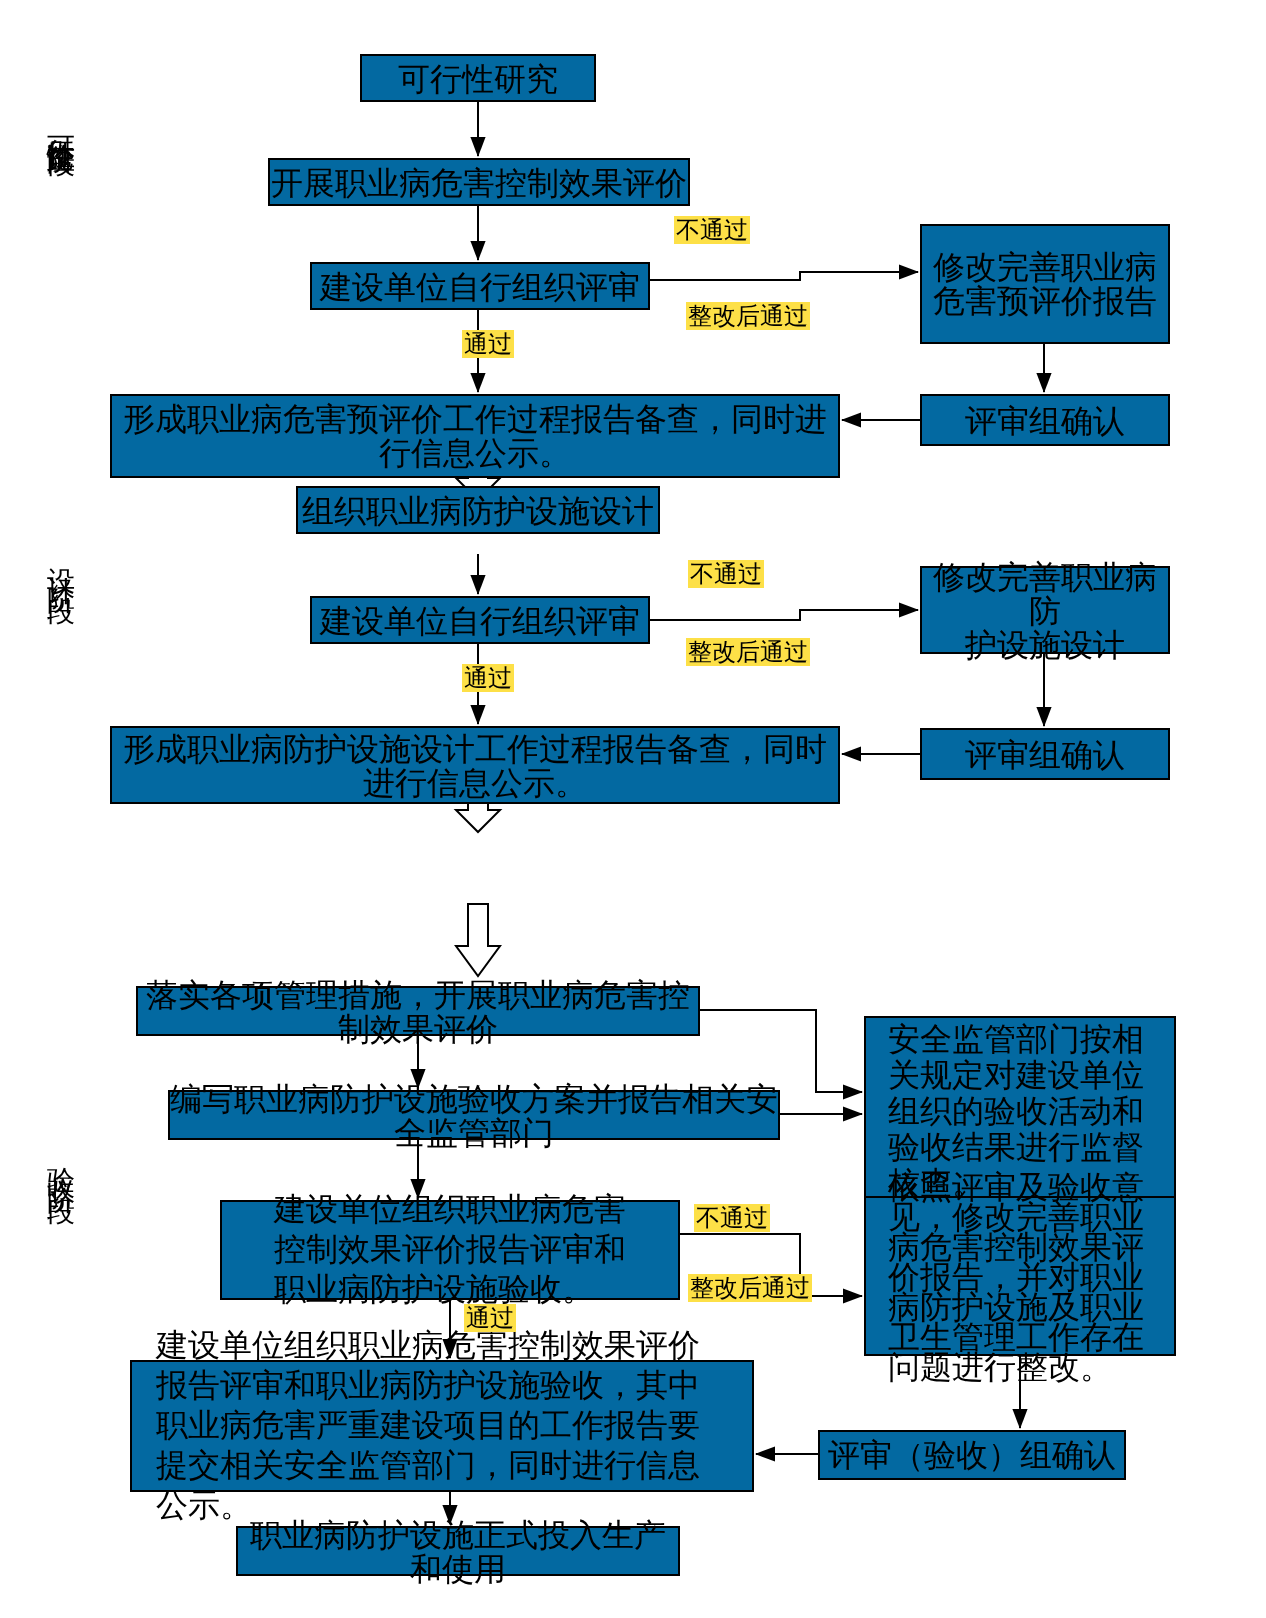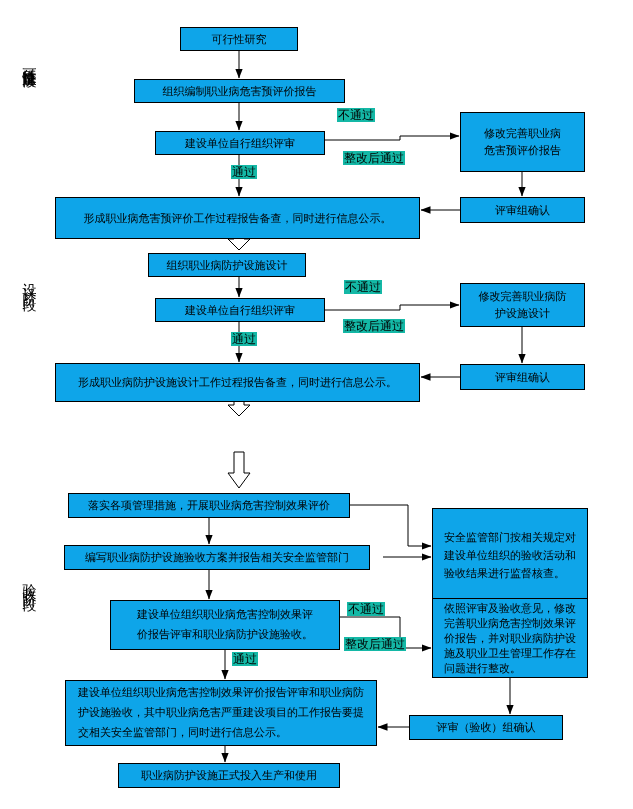--- a/index.html
+++ b/index.html
@@ -1,29 +1,29 @@
 <!DOCTYPE html>
 <html><head>
 <meta charset="utf-8">
 <style>
   * { margin:0; padding:0; box-sizing:border-box; }
   html,body { background:#ffffff; }
   body { font-family:"DejaVu Sans", sans-serif; color:#000; }
   #stage { position:relative; width:633px; height:809px; background:#ffffff; overflow:hidden; }
   #connectors { position:absolute; left:0; top:0; width:633px; height:809px; }
   .box {
-    position:absolute; border:1px solid #000; background:#0ea5e9;
+    position:absolute; border:1px solid #000; background:#0369a1;
     display:flex; align-items:center; justify-content:center;
-    text-align:center; font-size:11px; line-height:17px;
+    text-align:center; font-size:16px; line-height:17px;
   }
   .box.wrap { white-space:pre-line; }
   .box.just { justify-content:flex-start; text-align:left; }
   .elabel {
     position:absolute; font-size:12px; line-height:14px;
-    background:#14b8a6; padding:0 1px; white-space:nowrap;
+    background:#fde047; padding:0 1px; white-space:nowrap;
   }
   .plabel {
     position:absolute; writing-mode:vertical-rl; text-orientation:upright;
     font-size:14px;
   }
 </style>
 </head>
 <body>
 
 <div id="stage">
@@ -61,37 +61,37 @@
       <path d="M234,394 L244,394 L244,405 L250,405 L239,416 L228,405 L234,405 Z"></path>
       <path d="M234,452 L244,452 L244,473 L250,473 L239,488 L228,473 L234,473 Z"></path>
     </g>
   </svg>
 
   <div class="plabel" style="left:21px;top:57px;letter-spacing:1px">可行性论证阶段</div>
   <div class="plabel" style="left:21px;top:272px;letter-spacing:5px">设计阶段</div>
   <div class="plabel" style="left:21px;top:572px;letter-spacing:5px">验收阶段</div>
 
   <div class="box" style="left:180px;top:27px;width:118px;height:24px">可行性研究</div>
-  <div class="box" style="left:134px;top:79px;width:211px;height:24px">组织编制职业病危害预评价报告</div>
+  <div class="box" style="left:134px;top:79px;width:211px;height:24px">开展职业病危害控制效果评价</div>
   <div class="box" style="left:155px;top:131px;width:170px;height:24px">建设单位自行组织评审</div>
   <div class="box wrap" style="left:460px;top:112px;width:125px;height:60px">修改完善职业病
 危害预评价报告</div>
   <div class="box" style="left:55px;top:197px;width:365px;height:42px">形成职业病危害预评价工作过程报告备查，同时进行信息公示。</div>
   <div class="box" style="left:460px;top:197px;width:125px;height:26px">评审组确认</div>
 
-  <div class="box" style="left:148px;top:253px;width:158px;height:24px">组织职业病防护设施设计</div>
+  <div class="box" style="left:148px;top:243px;width:182px;height:24px">组织职业病防护设施设计</div>
   <div class="box" style="left:155px;top:298px;width:170px;height:24px">建设单位自行组织评审</div>
   <div class="box wrap" style="left:460px;top:283px;width:125px;height:44px">修改完善职业病防
 护设施设计</div>
   <div class="box" style="left:55px;top:363px;width:365px;height:39px">形成职业病防护设施设计工作过程报告备查，同时进行信息公示。</div>
   <div class="box" style="left:460px;top:364px;width:125px;height:26px">评审组确认</div>
 
 
   <div class="box" style="left:68px;top:493px;width:282px;height:25px">落实各项管理措施，开展职业病危害控制效果评价</div>
-  <div class="box" style="left:64px;top:545px;width:306px;height:25px">编写职业病防护设施验收方案并报告相关安全监管部门</div>
+  <div class="box" style="left:84px;top:545px;width:306px;height:25px">编写职业病防护设施验收方案并报告相关安全监管部门</div>
   <div class="box just" style="left:432px;top:508px;width:156px;height:96px;padding:0 11px;line-height:18px">安全监管部门按相关规定对建设单位组织的验收活动和验收结果进行监督核查。</div>
   <div class="box just" style="left:110px;top:600px;width:230px;height:50px;padding:0 26px;line-height:20px">建设单位组织职业病危害控制效果评价报告评审和职业病防护设施验收。</div>
   <div class="box just" style="left:432px;top:598px;width:156px;height:80px;padding:0 11px;line-height:15px">依照评审及验收意见，修改完善职业病危害控制效果评价报告，并对职业病防护设施及职业卫生管理工作存在问题进行整改。</div>
   <div class="box just" style="left:65px;top:680px;width:312px;height:66px;padding:0 12px;line-height:20px">建设单位组织职业病危害控制效果评价报告评审和职业病防护设施验收，其中职业病危害严重建设项目的工作报告要提交相关安全监管部门，同时进行信息公示。</div>
   <div class="box" style="left:409px;top:715px;width:154px;height:25px">评审（验收）组确认</div>
   <div class="box" style="left:118px;top:763px;width:222px;height:25px">职业病防护设施正式投入生产和使用</div>
 
   <div class="elabel" style="left:337px;top:108px">不通过</div>
   <div class="elabel" style="left:343px;top:151px">整改后通过</div>
   <div class="elabel" style="left:231px;top:165px">通过</div>

